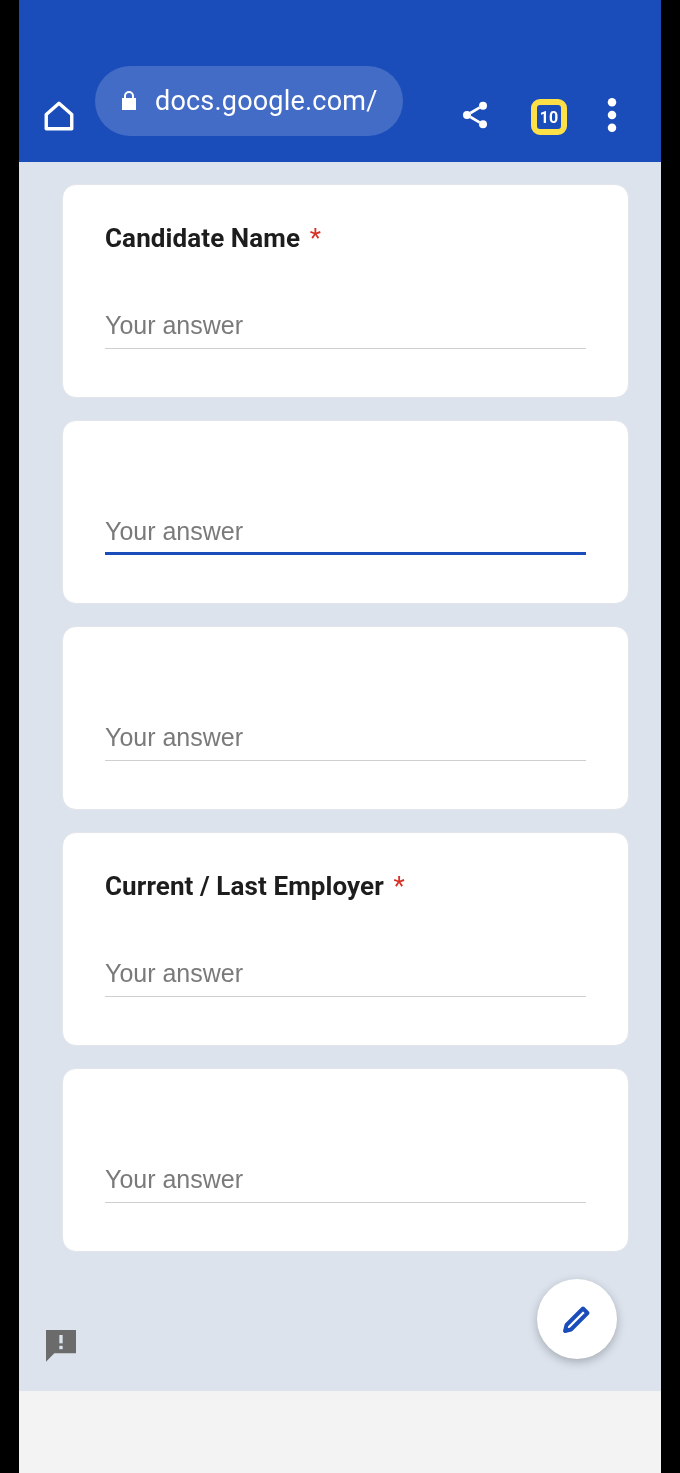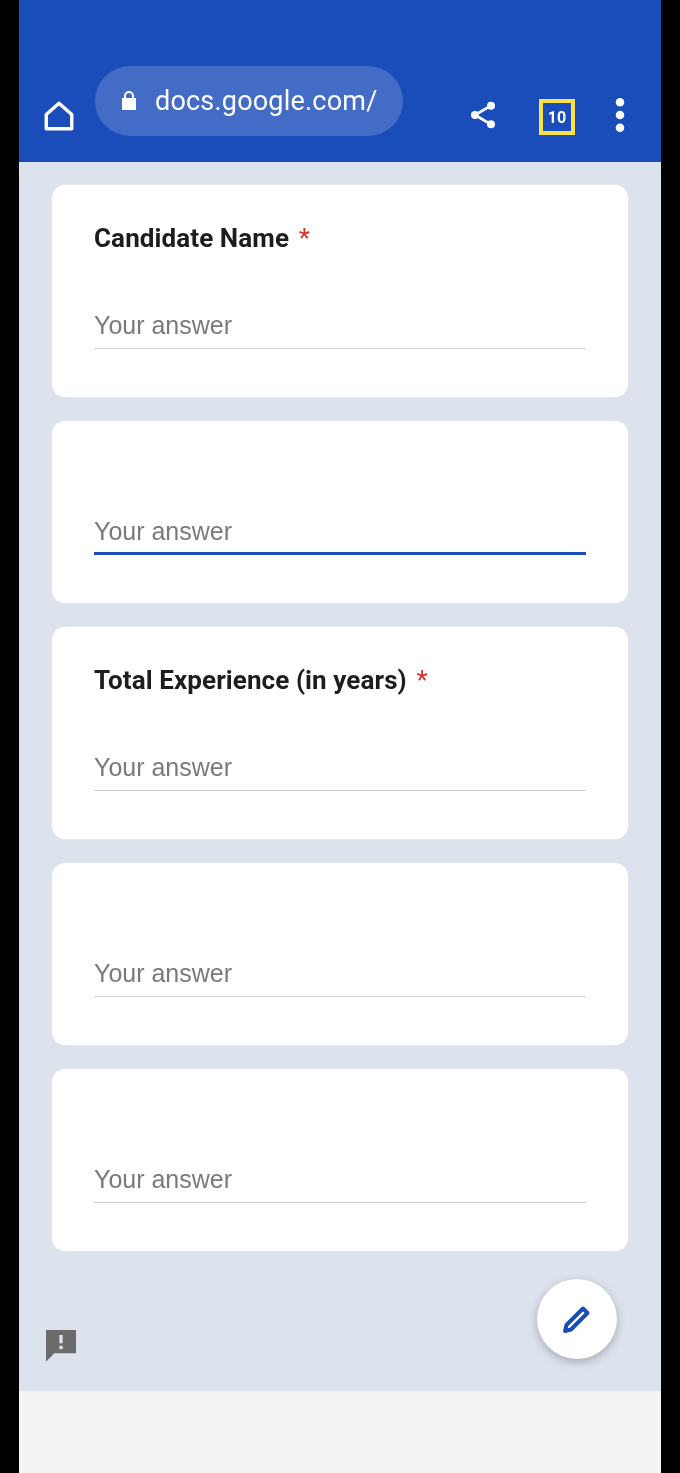--- a/index.html
+++ b/index.html
@@ -23,21 +23,21 @@
       bottom: 0;
       background: #dce3ed;
       display: flex;
       flex-direction: column;
     }
     .browser-bar {
       background: #1a4cba;
       height: 162px;
       display: flex;
       align-items: flex-end;
-      padding: 0 28px 26px 20px;
+      padding: 0 36px 26px 20px;
       gap: 16px;
     }
     .home-icon-wrap {
       width: 40px;
       height: 40px;
       display: flex;
       align-items: center;
       justify-content: center;
     }
     .url-pill {
@@ -56,38 +56,38 @@
       letter-spacing: 0.2px;
     }
     .bar-icons-right {
       display: flex;
       align-items: center;
       gap: 40px;
       margin-left: auto;
       padding-right: 8px;
     }
     .tab-count {
-      border: 4px solid #fde047;
-      border-radius: 0;
+      border: 6px solid #fde047;
+      border-radius: 9px;
       width: 36px;
       height: 36px;
       display: flex;
       align-items: center;
       justify-content: center;
       color: #fff;
       font-size: 16px;
       font-weight: 700;
     }
     .form-area {
       flex: 1;
       overflow: hidden;
       position: relative;
     }
     .form-scroll {
-      padding: 22px 32px 0 32px;
+      padding: 22px 32px 0 43px;
     }
     .card {
       background: #fff;
       border-radius: 14px;
       border: 1px solid #e2e6eb;
       padding: 38px 42px 48px 42px;
       margin-bottom: 22px;
     }
     .question-label {
       font-size: 26px;
@@ -189,22 +189,22 @@
           <circle cx="3" cy="21" r="3"></circle>
         </svg>
       </div>
     </div>
   </div>
 
   <div class="form-area">
     <div class="form-scroll" id="form-scroll">
         <div class="card"><div class="question-label">Candidate Name<span class="required-star"> *</span></div><input type="text" class="answer-input" placeholder="Your answer" style=""></div>
         <div class="card"><input type="text" class="answer-input focused" placeholder="Your answer" style=""></div>
-        <div class="card"><div class="question-label">Total Experience (in years)<span class="required-star"> *</span></div><input type="text" class="answer-input" placeholder="Your answer" style=""></div>
         <div class="card"><input type="text" class="answer-input" placeholder="Your answer" style=""></div>
+        <div class="card"><div class="question-label">Current / Last Employer<span class="required-star"> *</span></div><input type="text" class="answer-input" placeholder="Your answer" style=""></div>
         <div class="card"><input type="text" class="answer-input" placeholder="Your answer" style=""></div>
       </div>
 
     <div class="report-icon">
       <svg width="40" height="40" viewBox="0 0 24 24" fill="#6b6b6b">
         <path d="M3 3h18v14H8l-5 5V3z"></path>
         <rect x="11" y="6" width="2" height="5" fill="#dce3ed"></rect>
         <rect x="11" y="12.5" width="2" height="2" fill="#dce3ed"></rect>
       </svg>
     </div>

